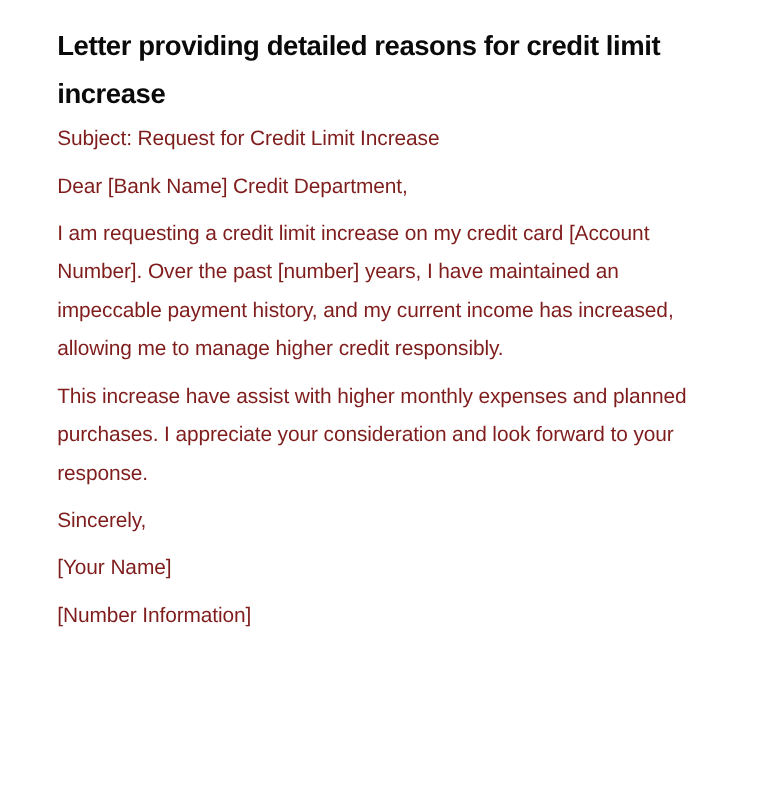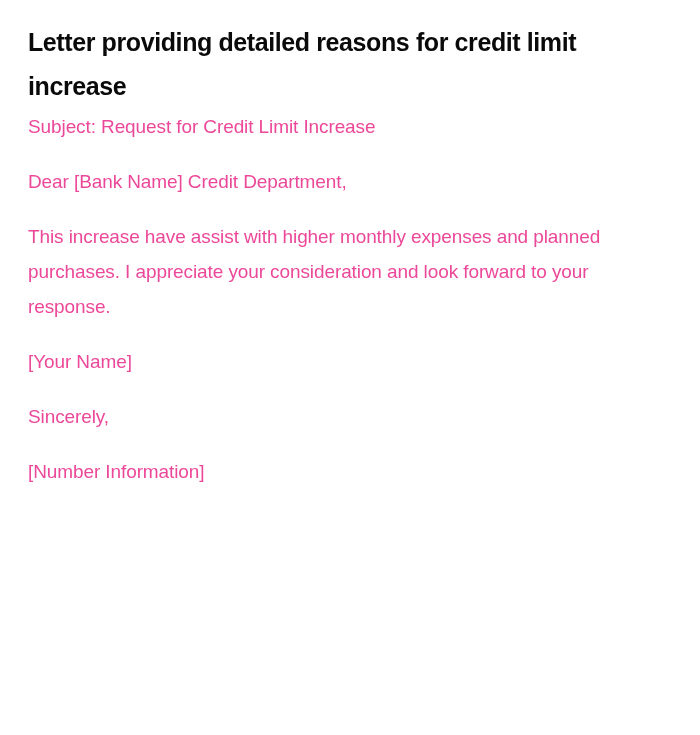--- a/index.html
+++ b/index.html
@@ -9,48 +9,49 @@
     }
     body {
       width: 700px;
       height: 735px;
       overflow: hidden;
       color: #111111;
       font-family: "Liberation Sans", "DejaVu Sans", sans-serif;
     }
     .page {
       position: relative;
-      padding: 20px 40px 0 28px;
+      padding: 20px 40px 0 52px;
       box-sizing: border-box;
       width: 700px;
     }
     .title {
       margin: 0;
       font-size: 25px;
       font-weight: bold;
       line-height: 44px;
       letter-spacing: -0.4px;
       color: #0a0a0a;
       width: 600px;
     }
     .para {
       margin: 0;
       font-size: 19px;
       line-height: 35px;
-      color: #ec4899;
+      color: #7f1d1d;
       width: 600px;
       letter-spacing: -0.1px;
     }
     .subject { margin-top: 1px; }
-    .gap { margin-top: 20px; }
+    .gap { margin-top: 8px; }
   </style>
 </head>
 <body>
 
 <div class="page">
   <h1 class="title">Letter providing detailed reasons for credit limit increase</h1>
   <p class="para subject">Subject: Request for Credit Limit Increase</p>
   <p class="para gap">Dear [Bank Name] Credit Department,</p>
+  <p class="para gap">I am requesting a credit limit increase on my credit card [Account Number]. Over the past [number] years, I have maintained an impeccable payment history, and my current income has increased, allowing me to manage higher credit responsibly.</p>
   <p class="para gap">This increase have assist with higher monthly expenses and planned purchases. I appreciate your consideration and look forward to your response.</p>
+  <p class="para gap">Sincerely,</p>
   <p class="para gap">[Your Name]</p>
-  <p class="para gap">Sincerely,</p>
   <p class="para gap">[Number Information]</p>
 </div>
 
 </body></html>

